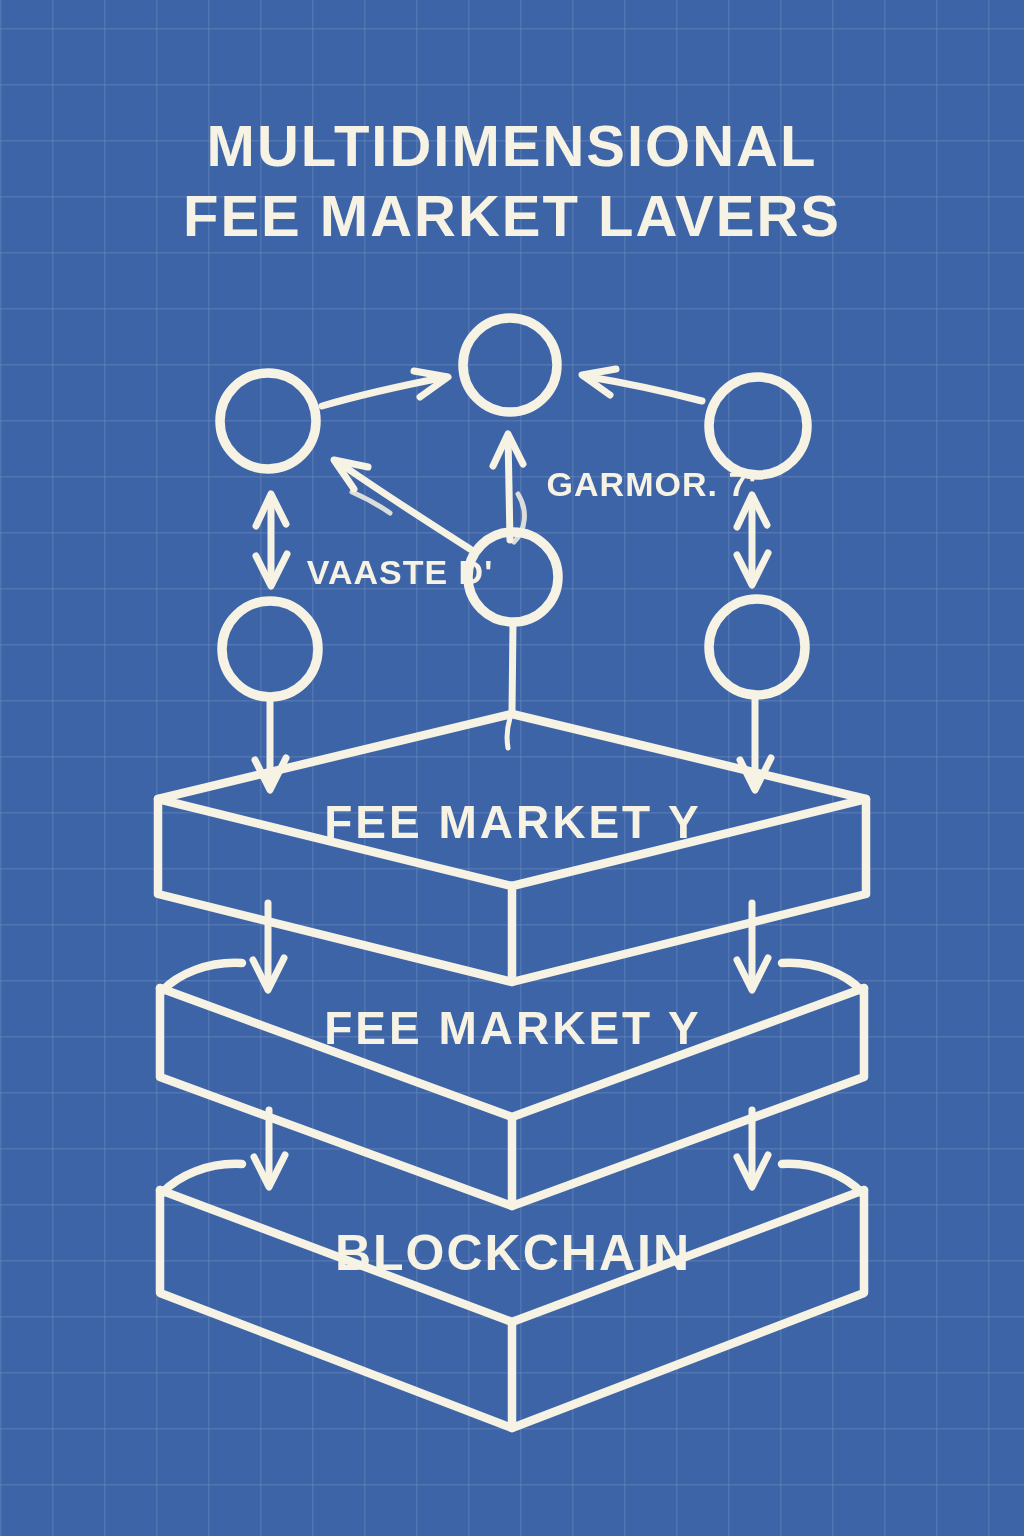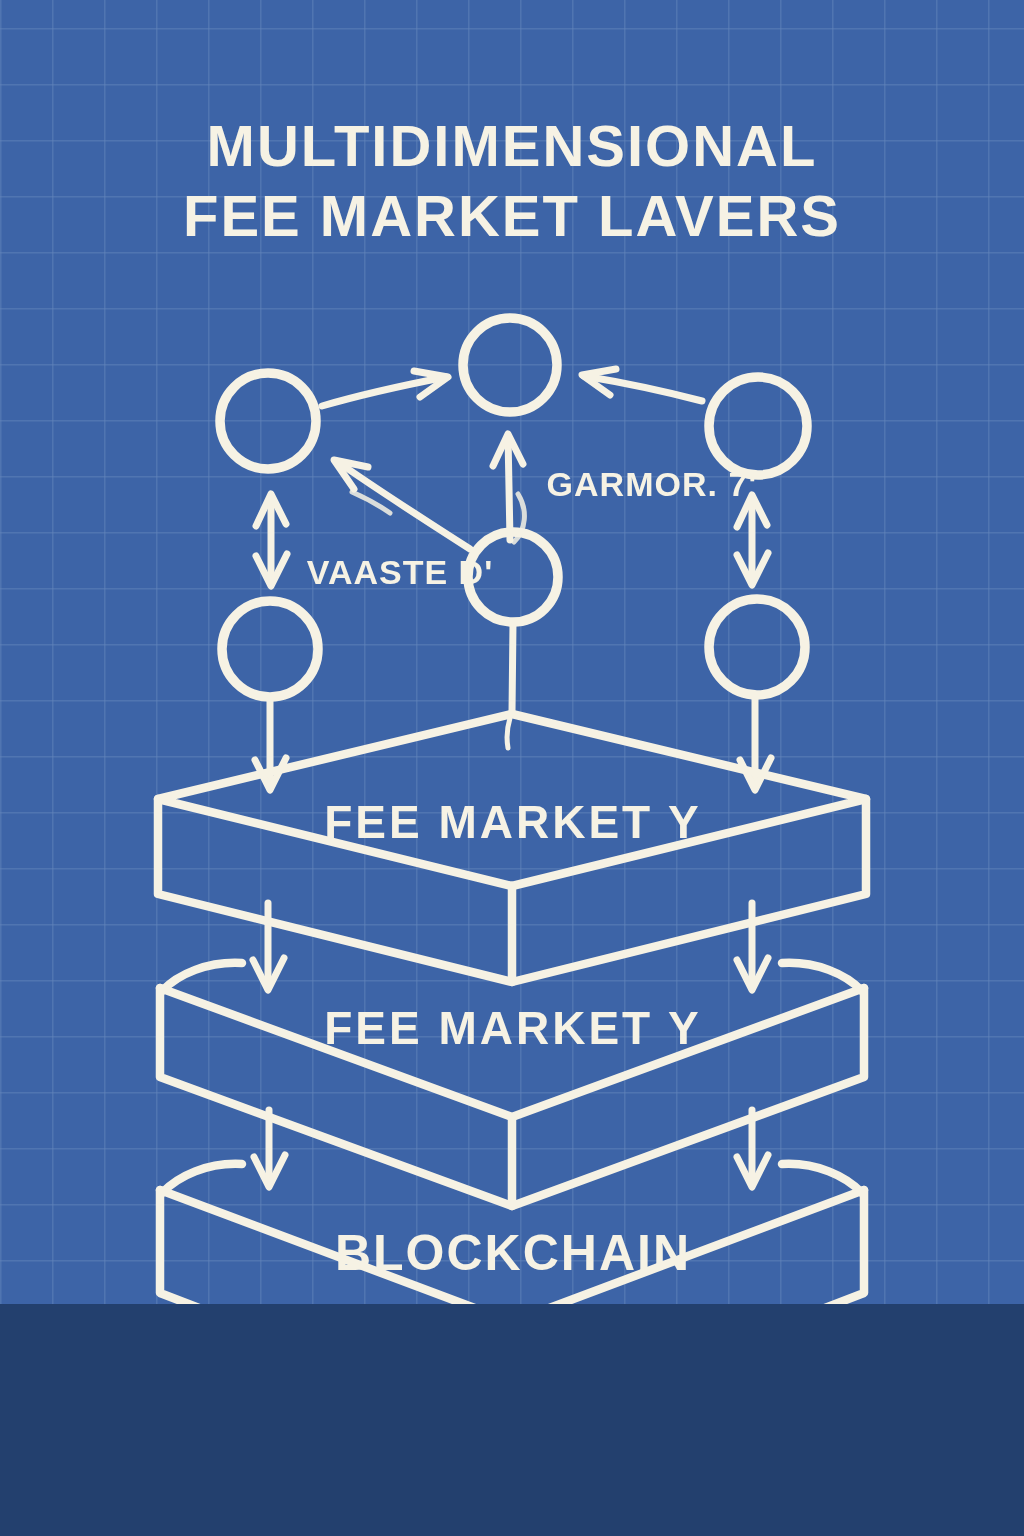--- a/index.html
+++ b/index.html
@@ -3,21 +3,21 @@
 <meta charset="utf-8">
 <style>
   :root{
     --background:#3d64a7;
     --ink:#f6f2e4;
     --grid:#6486bb;
   }
   html,body{margin:0;padding:0;background:#23406e;}
   .page{
     position:relative;
-    width:1024px;height:1304px;
+    width:1024px;height:1536px;
     background:var(--background);
     overflow:hidden;
   }
   .page svg{display:block;width:1024px;height:1536px;}
   .ink{stroke:var(--ink);fill:none;stroke-linecap:round;stroke-linejoin:round;}
   .w9{stroke-width:9.5px;}
   .w8{stroke-width:8.5px;}
   .w7{stroke-width:7px;}
   .w5{stroke-width:5px;}
   .faint{opacity:.85;}

